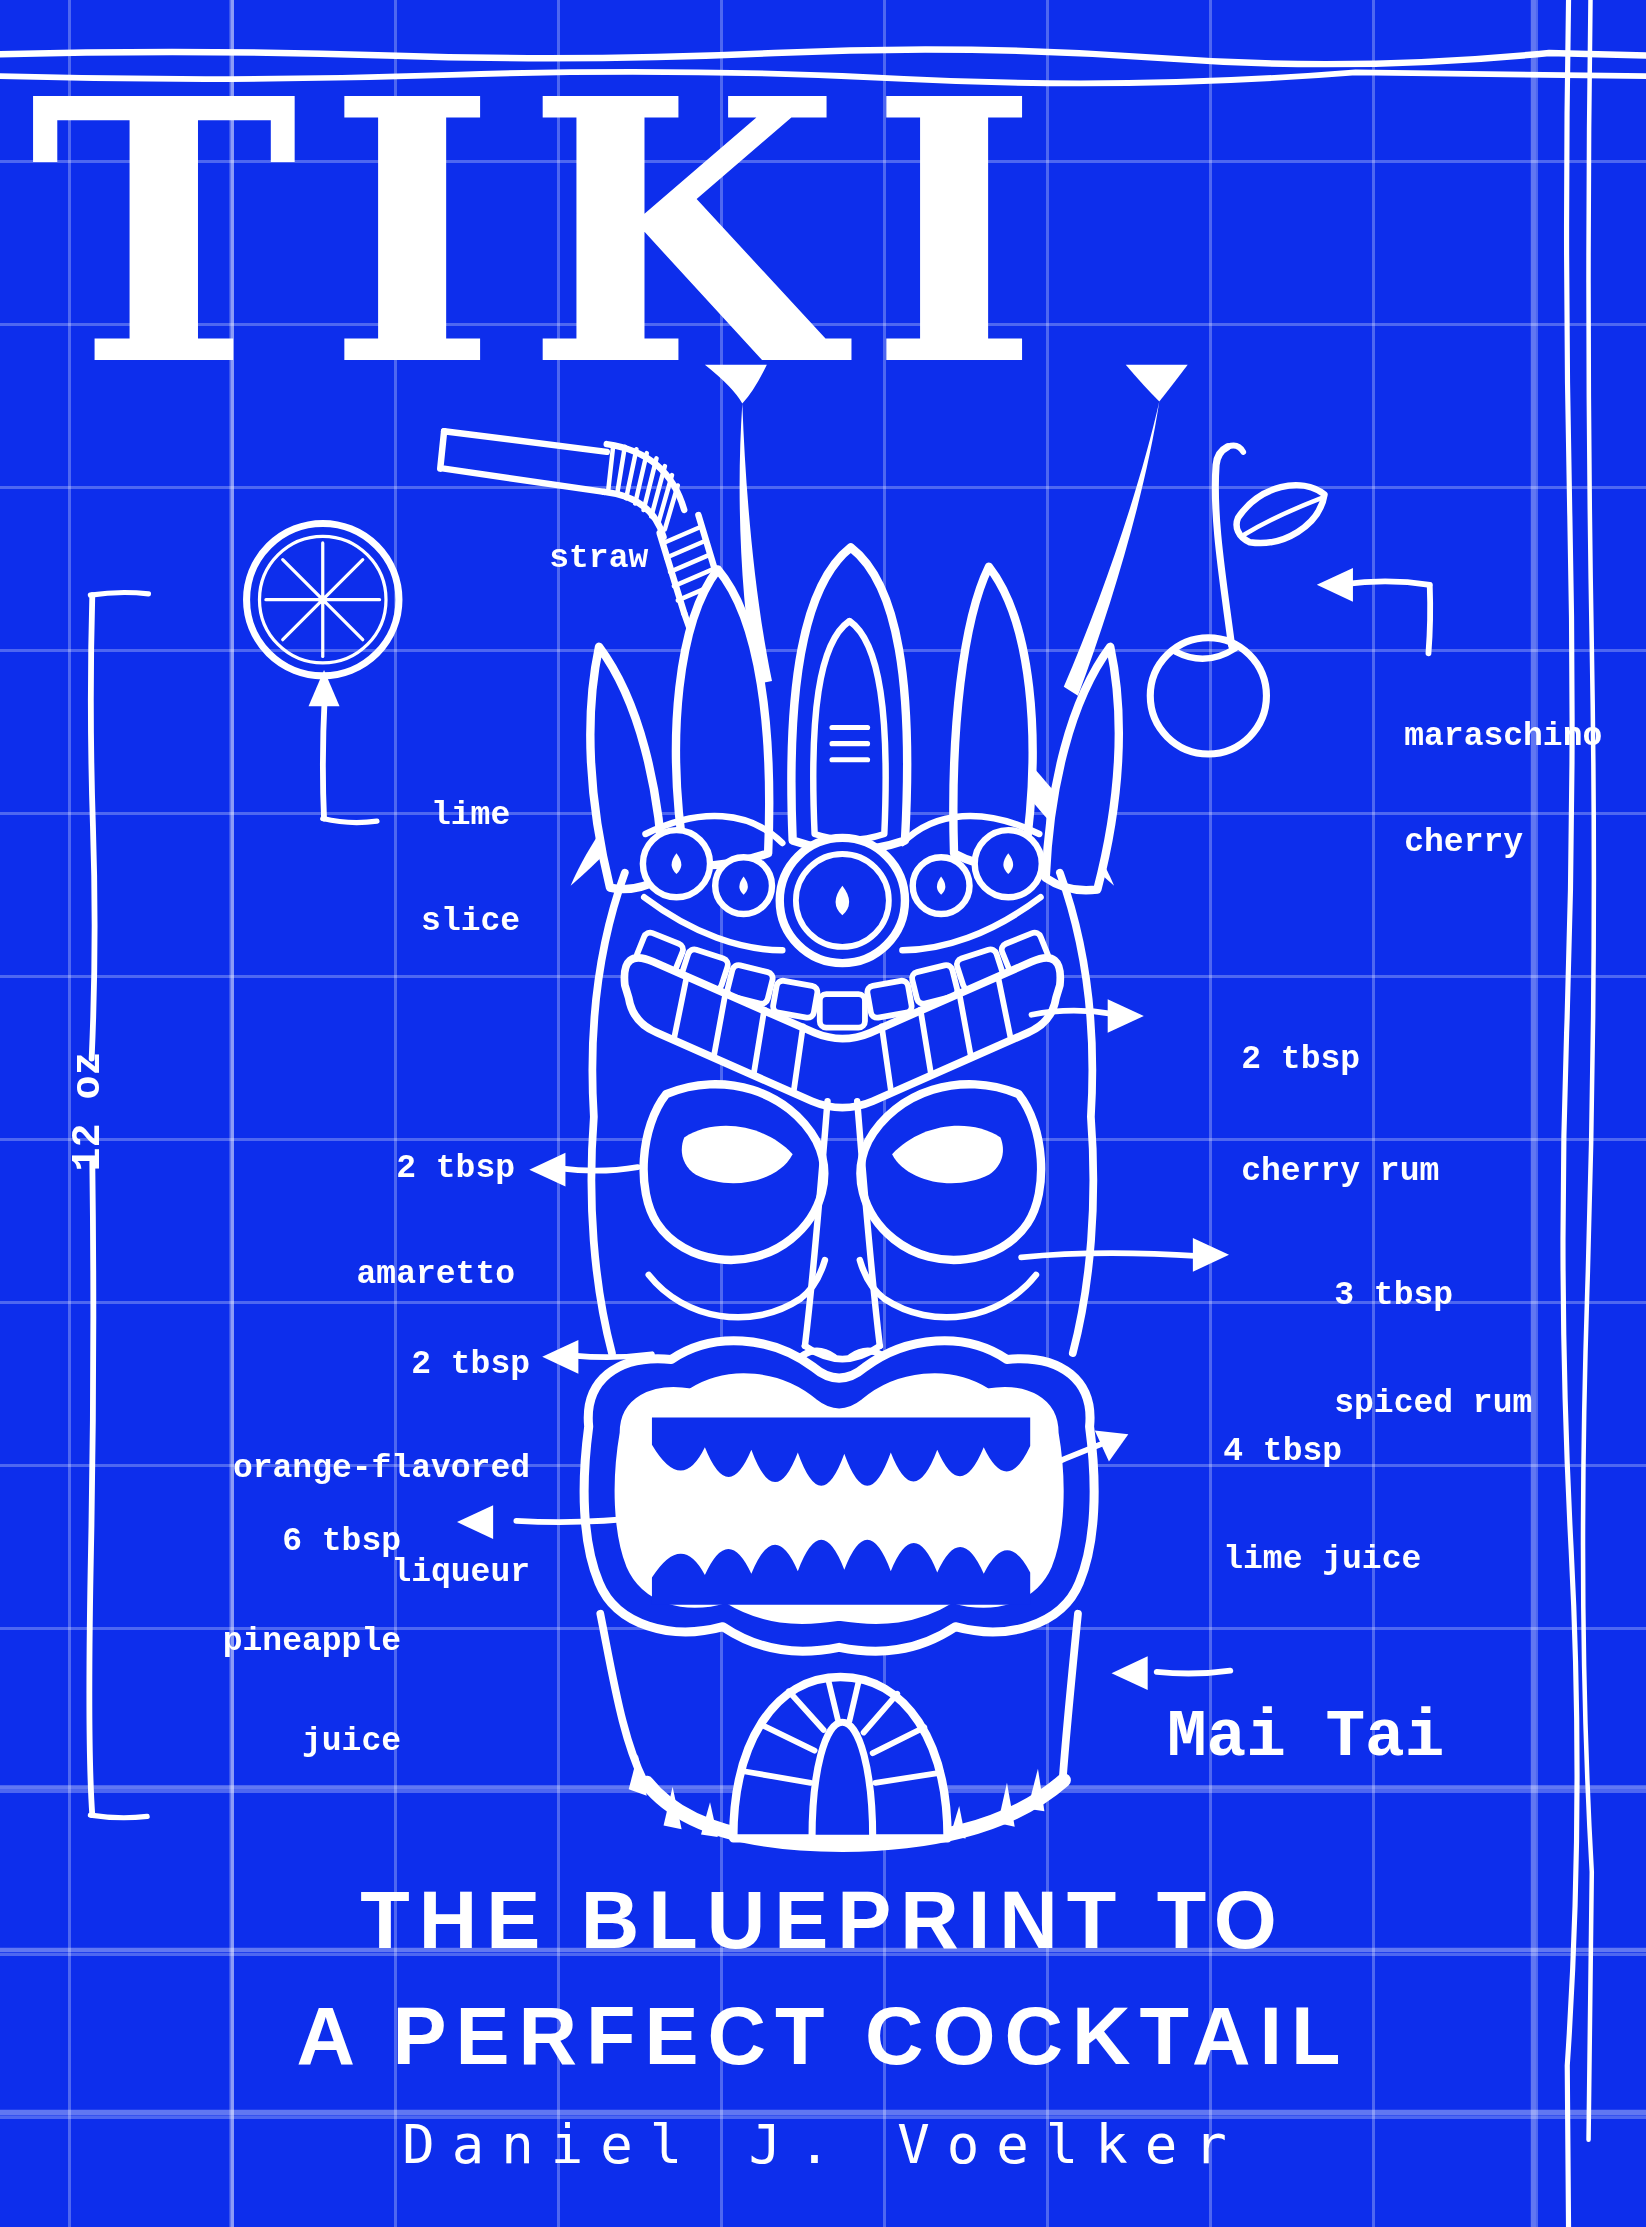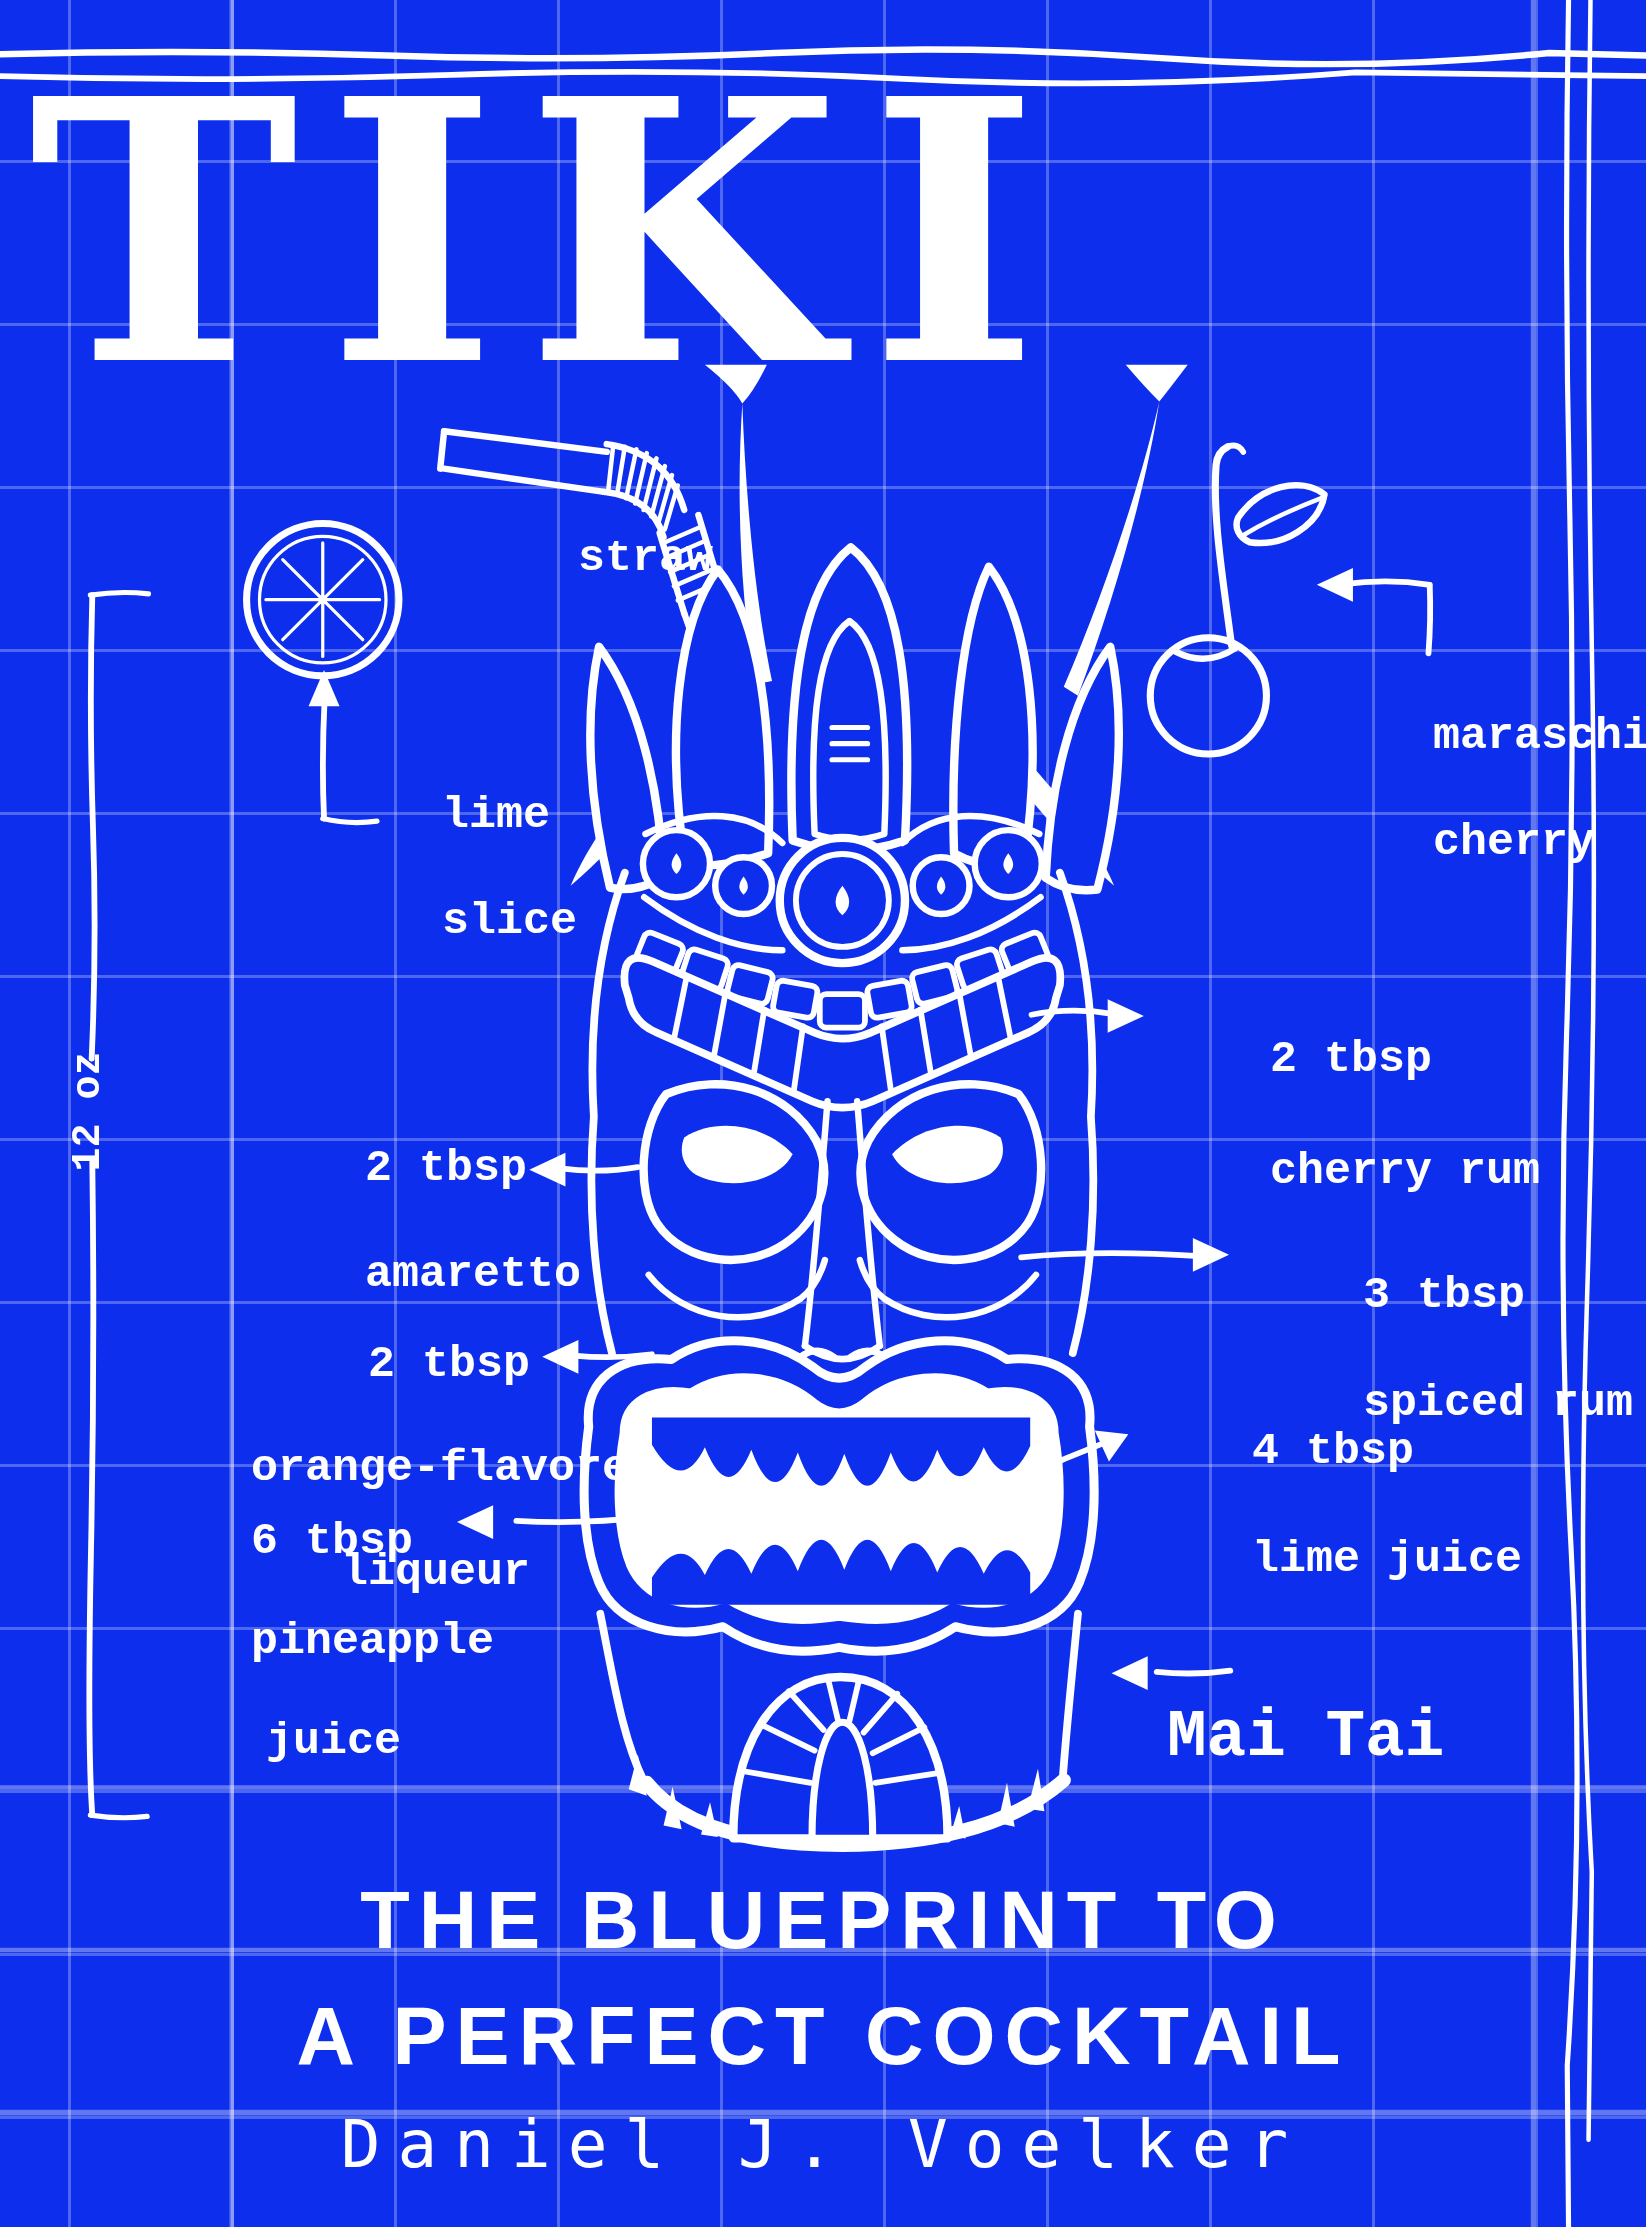--- a/index.html
+++ b/index.html
@@ -16,37 +16,37 @@
     background-color:var(--bg);
     background-image:
       linear-gradient(to right, var(--grid) 0 2.6px, transparent 2.6px),
       linear-gradient(to bottom, var(--grid) 0 2.6px, transparent 2.6px);
     background-size:163px 100%, 100% 163px;
     background-position:68px 0px, 0px 160px;
   }
   svg.art{position:absolute;left:0;top:0;width:1646px;height:2227px;color:var(--ink);}
   .lbl{position:absolute;color:var(--ink);
        font-family:"Liberation Mono","DejaVu Sans Mono",monospace;
-       font-weight:bold;font-size:45px;line-height:53px;white-space:pre;}
+       font-weight:bold;font-size:33px;line-height:53px;white-space:pre;}
   .lbl.big{font-size:66px;line-height:71px;}
   .title{
     position:absolute;left:0;top:52px;width:1646px;text-align:left;
     font-family:"DejaVu Serif","Liberation Serif",serif;font-weight:bold;
     font-size:362px;line-height:362px;letter-spacing:29px;padding-left:29px;
     color:var(--ink);
   }
   .subtitle{
     position:absolute;left:0;width:1646px;text-align:center;
     font-family:"Liberation Sans","DejaVu Sans",sans-serif;font-weight:900;
     font-size:81px;line-height:81px;letter-spacing:9px;color:var(--ink);
   }
   .author{
     position:absolute;left:0;top:2100px;width:1646px;text-align:center;
     font-family:"DejaVu Sans Mono","Liberation Mono",monospace;font-weight:normal;
-    font-size:66px;line-height:90px;letter-spacing:17px;color:var(--ink);
+    font-size:54px;line-height:90px;letter-spacing:17px;color:var(--ink);
   }
   .oz{
     position:absolute;left:-9px;top:1089px;width:194px;height:45px;line-height:45px;
     text-align:center;transform:rotate(-90deg);
     font-family:"Liberation Mono","DejaVu Sans Mono",monospace;font-weight:bold;
     font-size:40px;color:var(--ink);white-space:pre;
   }
 </style>
 </head>
 <body>

